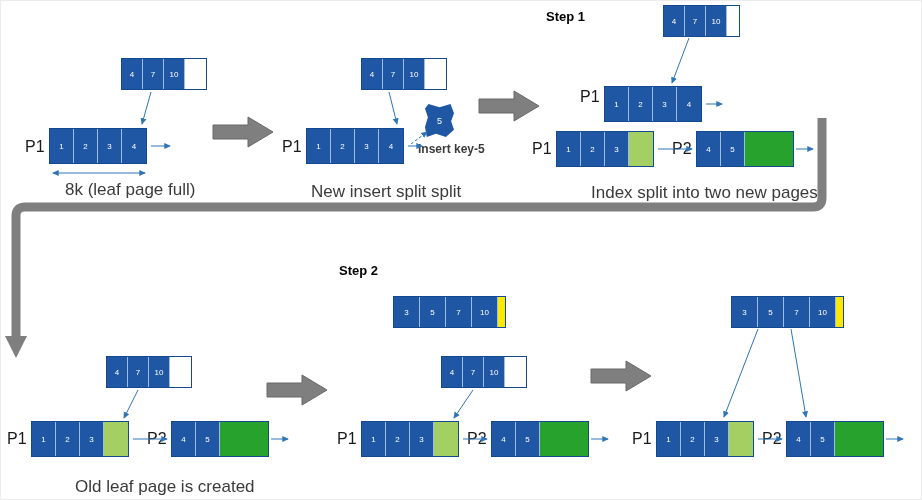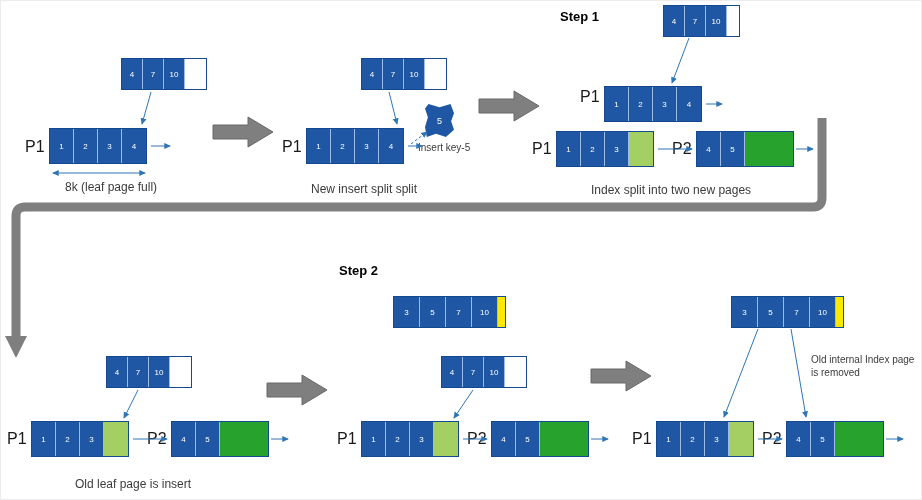--- a/index.html
+++ b/index.html
@@ -12,22 +12,22 @@
   .idx .cell{width:21px;height:30px;}
   .leaf .cell{width:24px;height:34px;}
   .int .cell{width:26px;height:30px;}
   .cell.white{background:#ffffff;}
   .cell.white-sm{background:#ffffff;width:12px;}
   .cell.lg{background:#a4cf63;}
   .cell.grn{background:#27a22c;width:48px;}
   .cell.yel{background:#ffe800;width:7px;}
   .plabel{position:absolute;font-size:16px;color:#1a1a1a;}
   .step{position:absolute;font-size:13px;font-weight:bold;color:#000;}
-  .caption{position:absolute;font-size:12px;color:#3b3b3b;padding-left:12px;}
-  .small-caption{position:absolute;font-size:10px;color:#3b3b3b;}
+  .caption{position:absolute;font-size:17px;color:#3b3b3b;padding-left:12px;}
+  .small-caption{position:absolute;font-size:12px;color:#3b3b3b;font-weight:bold;}
   .blob{position:absolute;left:424px;top:103px;width:29px;height:33px;background:#1f57a4;
         color:#fff;font-size:9px;display:flex;align-items:center;justify-content:center;
         clip-path:polygon(12% 0,50% 10%,88% 0,100% 28%,90% 52%,100% 78%,72% 100%,38% 90%,6% 100%,0 70%,10% 40%,0 14%);}
   svg.overlay{position:absolute;left:0;top:0;pointer-events:none;}
 </style>
 </head>
 <body>
 
 <div class="canvas">
 
@@ -58,21 +58,21 @@
     <span class="cell">2</span>
     <span class="cell">3</span>
     <span class="cell">4</span>
   </div>
   <div class="blob">
     <span>5</span>
   </div>
   <div class="small-caption" style="left:417px;top:141px">Insert key-5</div>
   <div class="caption" style="left:298px;top:181px">New insert split split</div>
 
-  <div class="step" style="left:559px;top:8px">Step 1</div>
+  <div class="step" style="left:545px;top:8px">Step 1</div>
   <div class="page idx" style="left:662px;top:4px">
     <span class="cell">4</span>
     <span class="cell">7</span>
     <span class="cell">10</span>
     <span class="cell white-sm"></span>
   </div>
   <div class="plabel" style="left:579px;top:87px">P1</div>
   <div class="page leaf" style="left:603px;top:85px">
     <span class="cell">1</span>
     <span class="cell">2</span>
@@ -108,21 +108,21 @@
     <span class="cell">2</span>
     <span class="cell">3</span>
     <span class="cell lg"></span>
   </div>
   <div class="plabel" style="left:146px;top:429px">P2</div>
   <div class="page leaf" style="left:170px;top:420px">
     <span class="cell">4</span>
     <span class="cell">5</span>
     <span class="cell grn"></span>
   </div>
-  <div class="caption" style="left:62px;top:476px">Old leaf page is insert</div>
+  <div class="caption" style="left:62px;top:476px">Old leaf page is created</div>
 
   <div class="page int" style="left:392px;top:295px">
     <span class="cell">3</span>
     <span class="cell">5</span>
     <span class="cell">7</span>
     <span class="cell">10</span>
     <span class="cell yel"></span>
   </div>
   <div class="page idx" style="left:440px;top:355px">
     <span class="cell">4</span>
@@ -144,21 +144,20 @@
     <span class="cell grn"></span>
   </div>
 
   <div class="page int" style="left:730px;top:295px">
     <span class="cell">3</span>
     <span class="cell">5</span>
     <span class="cell">7</span>
     <span class="cell">10</span>
     <span class="cell yel"></span>
   </div>
-  <div class="small-caption" style="left:810px;top:352px;width:108px;line-height:13px">Old internal Index page is removed</div>
   <div class="plabel" style="left:631px;top:429px">P1</div>
   <div class="page leaf" style="left:655px;top:420px">
     <span class="cell">1</span>
     <span class="cell">2</span>
     <span class="cell">3</span>
     <span class="cell lg"></span>
   </div>
   <div class="plabel" style="left:761px;top:429px">P2</div>
   <div class="page leaf" style="left:785px;top:420px">
     <span class="cell">4</span>

